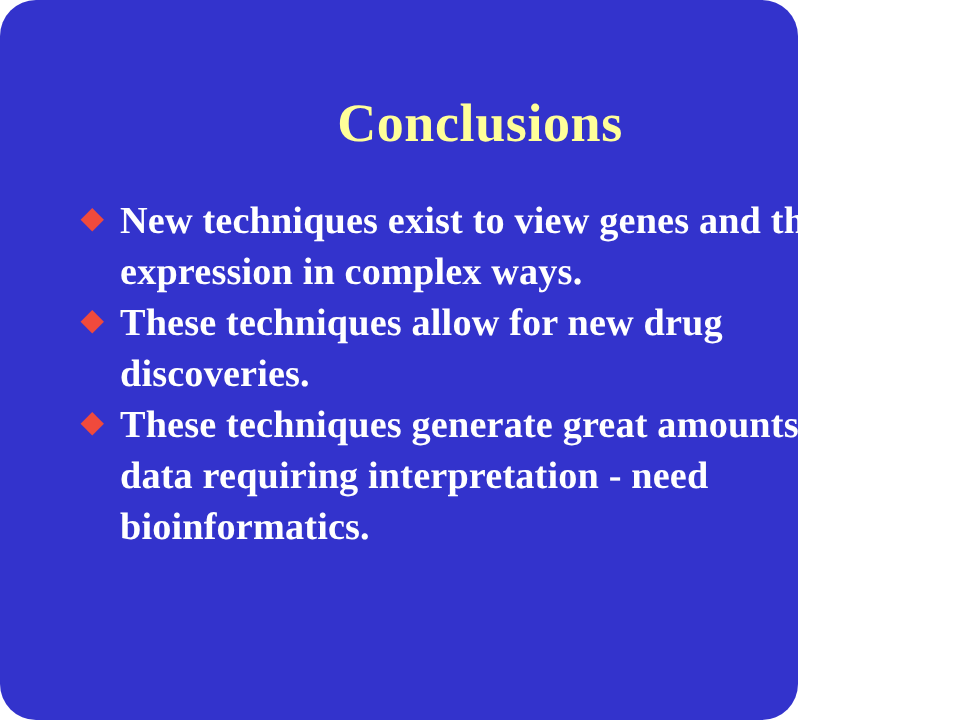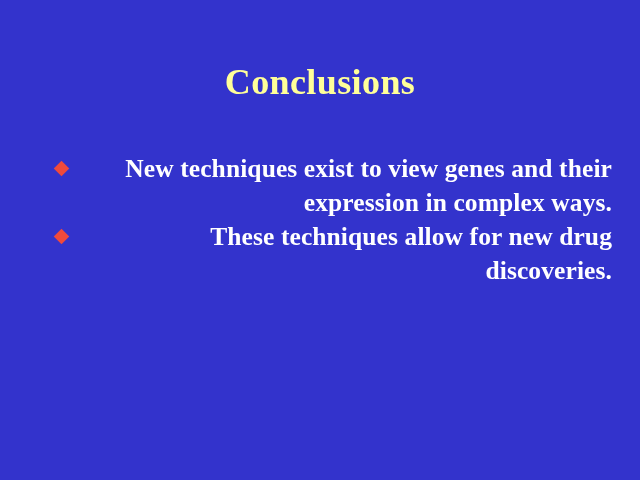--- a/index.html
+++ b/index.html
@@ -8,47 +8,47 @@
     padding: 0;
   }
   body {
     width: 640px;
     height: 480px;
     overflow: hidden;
     font-family: "Liberation Serif", "DejaVu Serif", serif;
   }
   #slide {
     position: relative;
-    width: 640px;
+    width: 532px;
     height: 480px;
     background: #3333cc;
     box-sizing: border-box;
+    border-radius: 24px;
   }
   #slide-title {
     position: absolute;
     left: 0;
     top: 62px;
     width: 640px;
     text-align: center;
     color: #ffff99;
     font-size: 36px;
     font-weight: bold;
     line-height: 40px;
     letter-spacing: 0.4px;
     white-space: nowrap;
   }
   #bullet-list {
     position: absolute;
     left: 52px;
-    top: 152px;
+    top: 130px;
     width: 560px;
     margin: 0;
     padding: 0;
     list-style: none;
-    text-align: right;
   }
   .bullet-item {
     position: relative;
     padding-left: 28px;
     margin: 0 0 1px 0;
     color: #ffffff;
     font-size: 25.5px;
     font-weight: bold;
     line-height: 33.6px;
     letter-spacing: 0.1px;
@@ -78,17 +78,21 @@
     <li class="bullet-item">
       <span class="bullet-marker"></span>
       <span class="bullet-text">New techniques exist to view genes and their expression in complex ways.</span>
     </li>
 
     <li class="bullet-item">
       <span class="bullet-marker"></span>
       <span class="bullet-text">These techniques allow for new drug discoveries.</span>
     </li>
 
+    <li class="bullet-item">
+      <span class="bullet-marker"></span>
+      <span class="bullet-text">These techniques generate great amounts of data requiring interpretation - need bioinformatics.</span>
+    </li>
 
 
   </ul>
 
 </div>
 
 </body></html>

